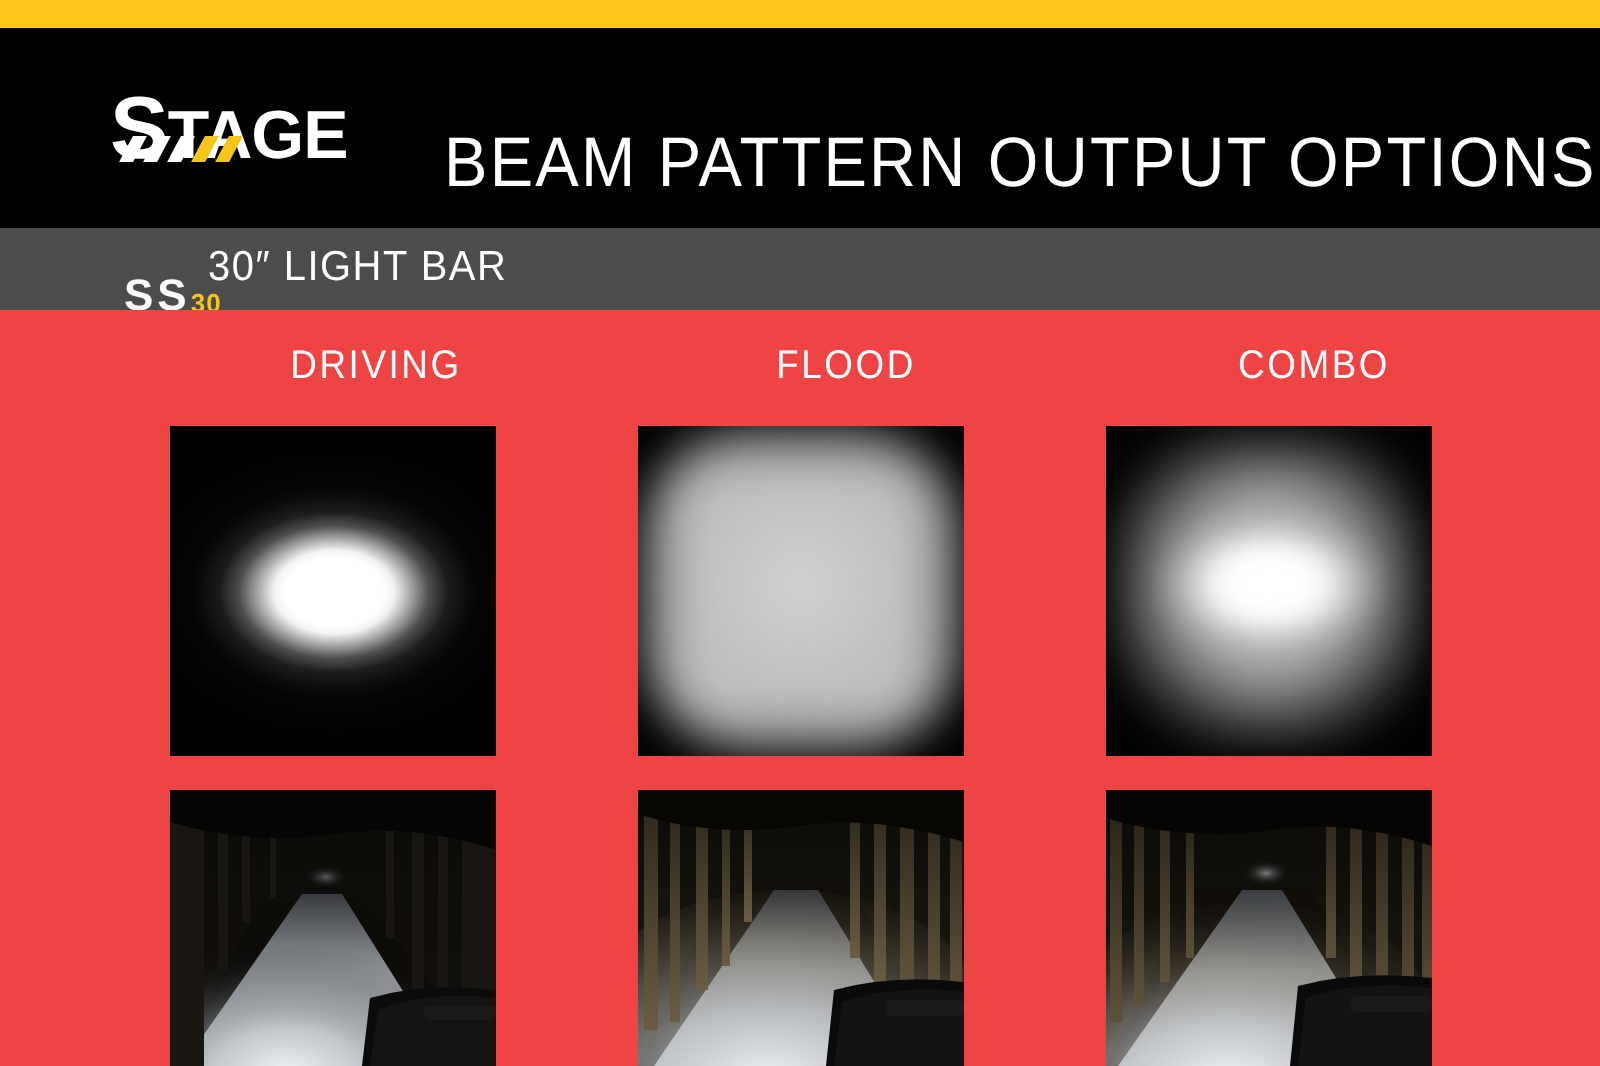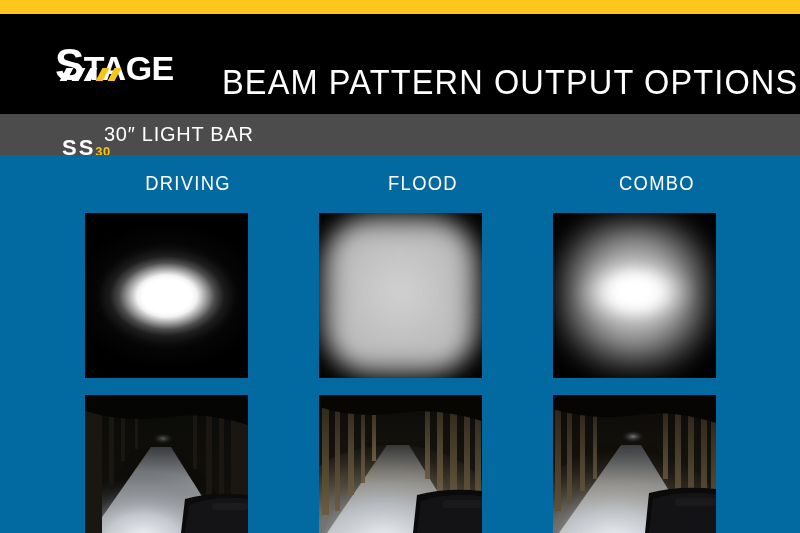--- a/index.html
+++ b/index.html
@@ -121,21 +121,21 @@
     line-height:22px;
     white-space:nowrap;
     transform:scaleX(0.95);
     transform-origin:left center;
   }
 
   
   .body-area {
     position:absolute; left:0; top:155px;
     width:800px; height:378px;
-    background:#0369a1;
+    background:#ef4444;
   }
 
   
   .col-head {
     position:absolute; top:18px;
     width:206px;
     text-align:center;
     color:#ffffff;
     font-family:"Liberation Sans Narrow","Liberation Sans",sans-serif;
     font-size:20px;

